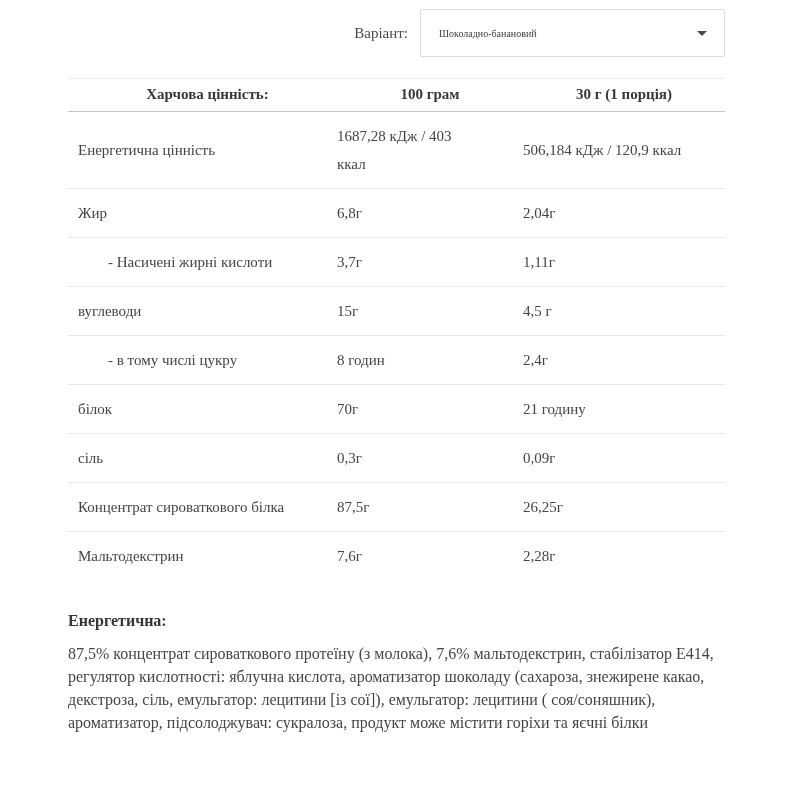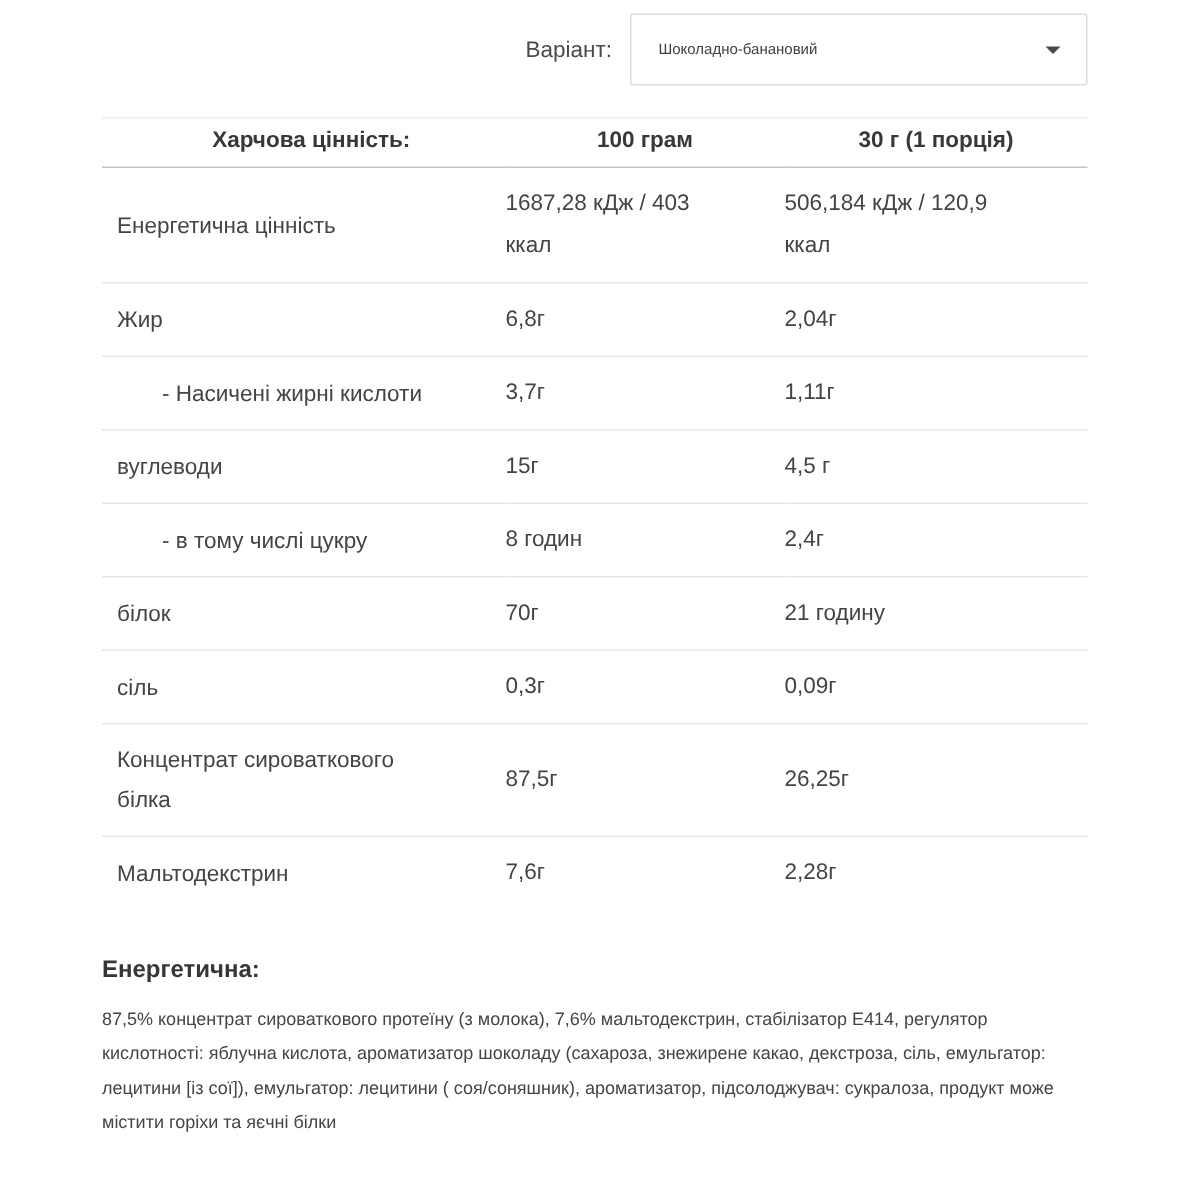--- a/index.html
+++ b/index.html
@@ -1,15 +1,15 @@
 <!DOCTYPE html>
 <html><head>
 <meta charset="utf-8">
 <style>
-  * { margin: 0; padding: 0; box-sizing: border-box; }
+  * { margin: 0; padding: 0; box-sizing: border-box; font-family: Liberation Serif, serif; }
   html, body {
     width: 800px; height: 800px;
     background: #ffffff;
     font-family: "Liberation Sans", sans-serif;
     color: #414141;
     overflow: hidden;
   }
   .page {
     width: 657px;
     margin-left: 68px;
@@ -96,21 +96,21 @@
   
   .ingredients-heading {
     margin-top: 32px;
     font-size: 16px;
     font-weight: bold;
     color: #363636;
   }
   .ingredients-text {
     margin-top: 12px;
     width: 660px;
-    font-size: 12px;
+    font-size: 16px;
     line-height: 23px;
     color: #454545;
   }
 </style>
 </head>
 <body>
 
 <div class="page">
 
   <div class="variant-row">

